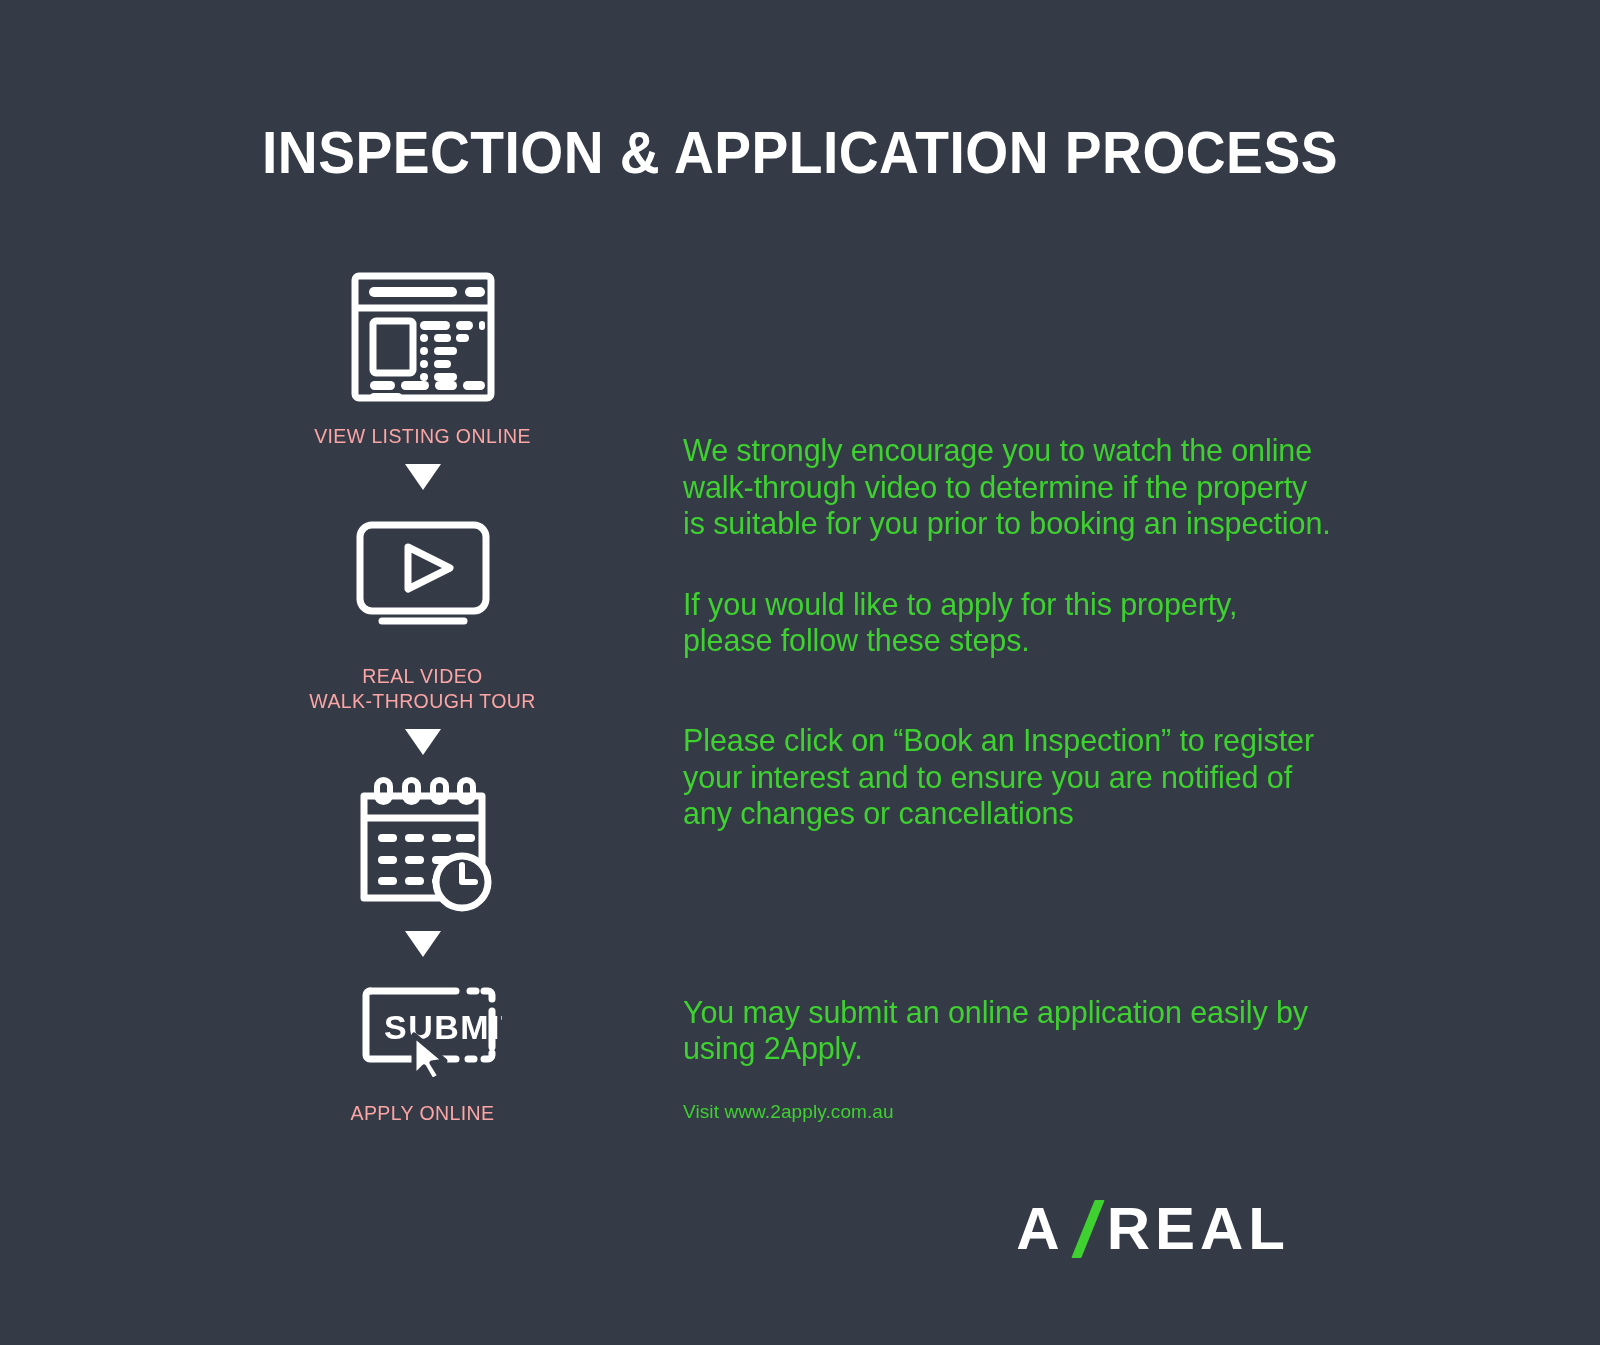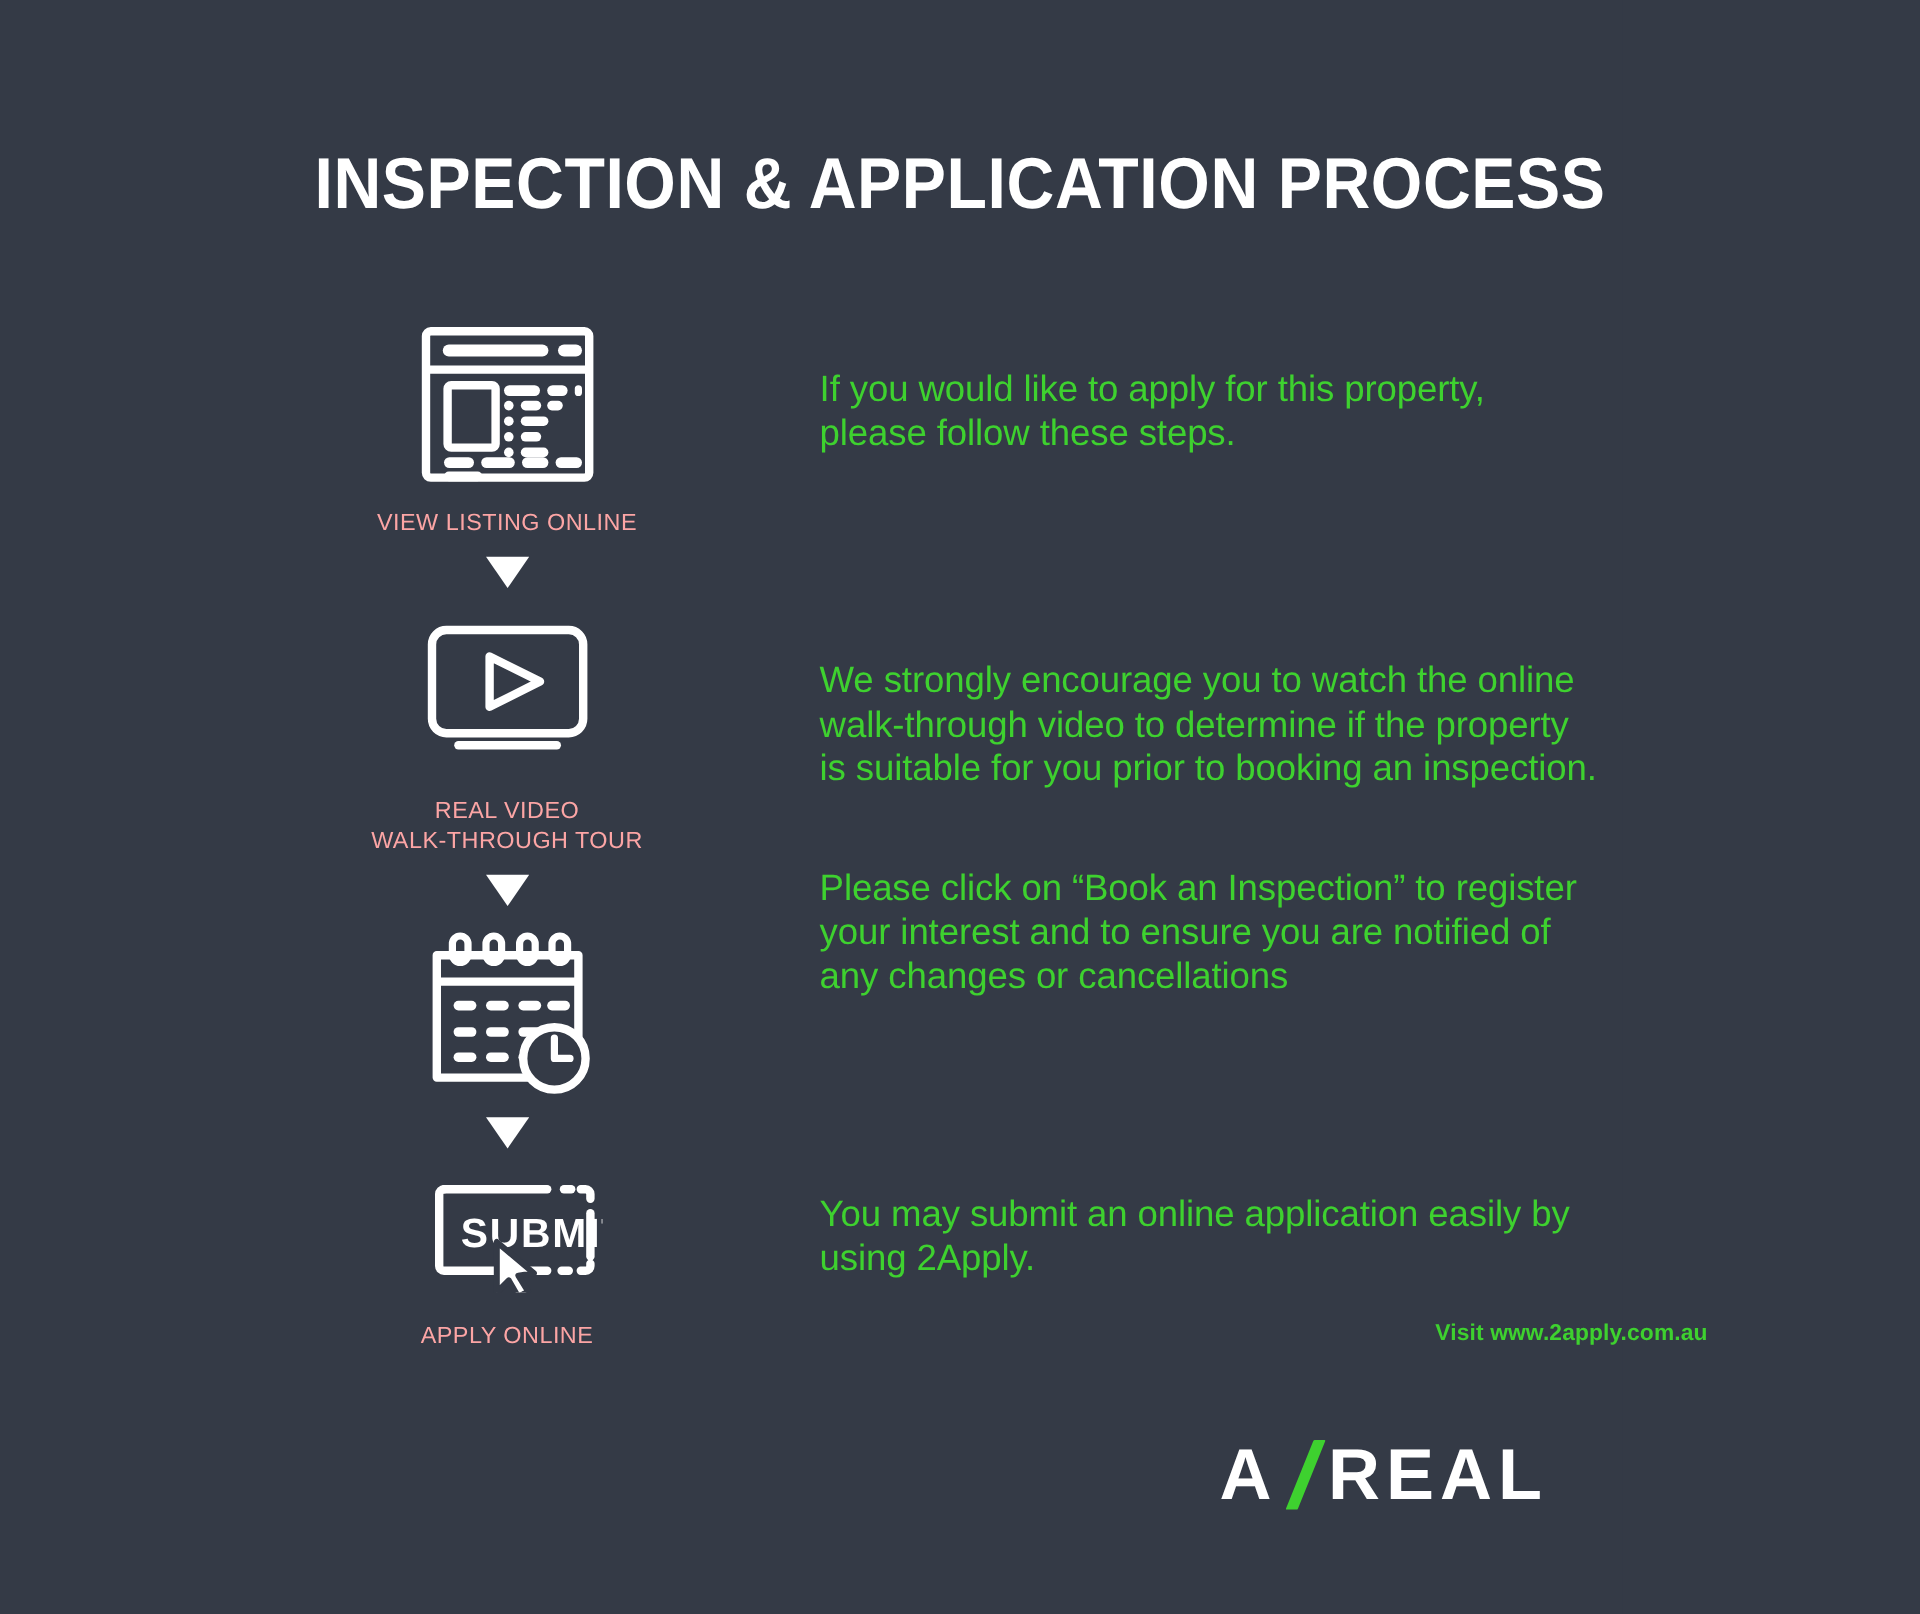--- a/index.html
+++ b/index.html
@@ -94,24 +94,23 @@
     font-size: 30.5px;
     line-height: 1.2;
     font-weight: normal;
     letter-spacing: -0.1px;
     white-space: pre-line;
   }
 
   .visit {
     color: #3ed12f;
     font-size: 19px;
-    font-weight: bold;
+    font-weight: normal;
     letter-spacing: 0.1px;
     margin-top: 34px;
-    text-align: right;
   }
 
   
   .logo {
     position: absolute;
     right: 62px;
     bottom: 84px;
     display: flex;
     align-items: center;
     height: 64px;
@@ -246,25 +245,25 @@
           <text x="40" y="58" font-family="Liberation Sans, sans-serif" font-size="34" font-weight="bold" fill="#ffffff" letter-spacing="1.5">SUBMIT</text>
           <path d="M70 54 L70 96 L80 86 L88 100 L96 95 L88 82 L101 80 Z" fill="#ffffff" stroke="#343a46" stroke-width="5" stroke-linejoin="round"></path>
         </svg>
       </div>
       <div class="step-label">APPLY ONLINE</div>
     </div>
 
   </div>
 
   <div class="text-col">
-    <div class="para" style="margin-top:44px;">If you would like to apply for this property,
-please follow these steps.</div>
     <div class="para" style="margin-top:170px;">We strongly encourage you to watch the online
 walk-through video to determine if the property
 is suitable for you prior to booking an inspection.</div>
+    <div class="para" style="margin-top:44px;">If you would like to apply for this property,
+please follow these steps.</div>
     <div class="para" style="margin-top:63px;">Please click on “Book an Inspection” to register
 your interest and to ensure you are notified of
 any changes or cancellations</div>
     <div class="para" style="margin-top:162px;">You may submit an online application easily by
 using 2Apply.</div>
     <div class="visit">Visit www.2apply.com.au</div>
   </div>
 
   <div class="logo">
     <span class="logo-a">A</span>

